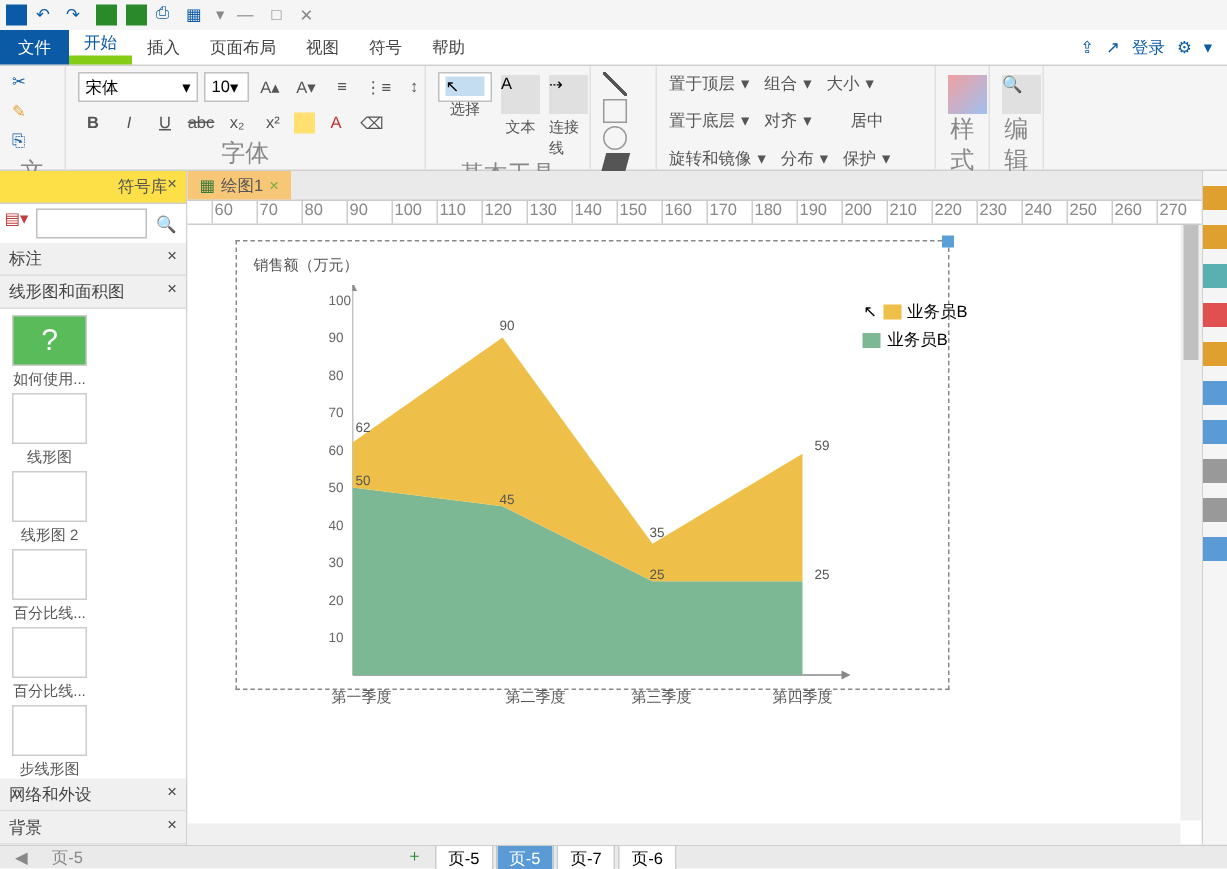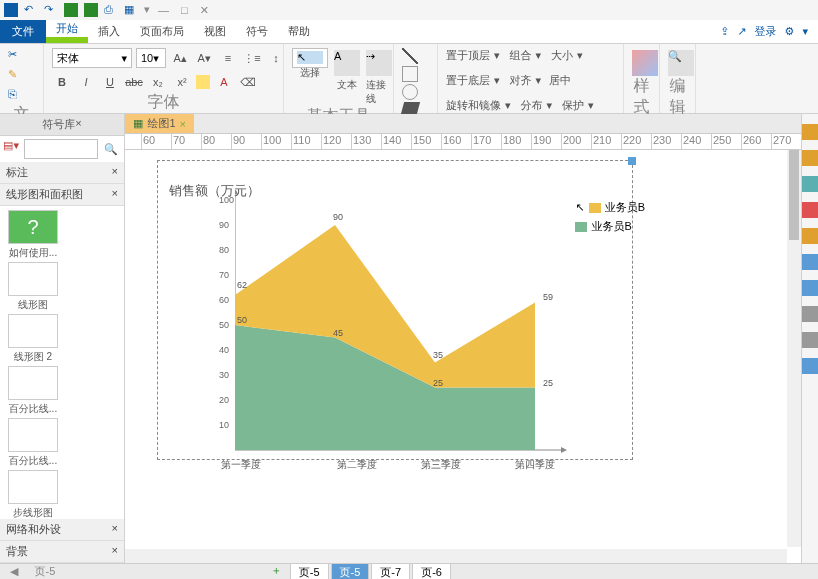--- a/index.html
+++ b/index.html
@@ -30,21 +30,21 @@
 .bigtool{width:36px;display:flex;flex-direction:column;align-items:center;gap:2px;padding-top:2px;}
 .bigtool .ico{width:26px;height:26px;background:#e0e0e0;}
 .bigtool.sel .ico{background:#c5ddf0;}
 .bigtool .tl{font-size:10px;color:#555;}
 .shapes{display:flex;flex-wrap:wrap;width:40px;gap:2px;}
 .shp{width:16px;height:16px;border:1px solid #999;}
 .arrgrp{display:flex;flex-direction:column;gap:10px;font-size:10px;color:#555;}
 .arrgrp div{display:flex;gap:4px;align-items:center;}
 .doc-area{display:flex;height:calc(100% - 20px - 24px - 70px - 16px);}
 .leftpanel{width:195px;border-right:1px solid #d0d0d0;display:flex;flex-direction:column;background:#fff;}
-.panelhdr{background:#e5e5e5;padding:3px 6px;display:flex;justify-content:center;border-bottom:1px solid #d0d0d0;color:#555;}
+.panelhdr{background:#fde047;padding:3px 6px;display:flex;justify-content:flex-end;border-bottom:1px solid #d0d0d0;color:#555;}
 .searchrow{display:flex;padding:3px;gap:3px;}
 .searchrow .sb{flex:1;border:1px solid #c0c0c0;height:20px;}
 .searchrow .si{width:20px;height:20px;display:flex;align-items:center;justify-content:center;color:#0b5aa5;}
 .cat{background:#f0f0f0;padding:3px 6px;display:flex;justify-content:space-between;border-bottom:1px solid #ddd;color:#444;}
 .gallery{flex:1;overflow:auto;display:flex;flex-wrap:wrap;padding:4px;gap:2px;align-content:flex-start;}
 .gitem{width:58px;display:flex;flex-direction:column;align-items:center;gap:2px;}
 .gitem .thumb{width:50px;height:34px;border:1px solid #ccc;background:#fff;position:relative;}
 .gitem .lbl{font-size:10px;color:#555;text-align:center;white-space:nowrap;overflow:hidden;text-overflow:ellipsis;width:56px;}
 .canvas{flex:1;position:relative;background:#e8e8e8;display:flex;flex-direction:column;}
 .doctab{height:20px;background:#eaeaea;display:flex;align-items:center;border-bottom:1px solid #ccc;}
@@ -183,21 +183,21 @@
       <div class="shp" style="border-radius:50%"></div>
       <div class="shp" style="background:#555;border:none;transform:skew(-15deg)"></div>
     </div>
       </div>
     <div class="label">&nbsp;</div>
   </div>
   <div class="rgroup" style="width:186px">
     <div class="rg-content">
         <div class="arrgrp">
       <div><span>置于顶层</span>▾ <span style="margin-left:6px">组合</span>▾ <span style="margin-left:6px">大小</span>▾</div>
-      <div><span>置于底层</span>▾ <span style="margin-left:6px">对齐</span>▾ <span style="margin-left:4px">居中</span></div>
+      <div><span>置于底层</span>▾ <span style="margin-left:6px">对齐</span>▾ <span style="margin-left:22px">居中</span></div>
       <div><span>旋转和镜像</span>▾ <span style="margin-left:6px">分布</span>▾ <span style="margin-left:6px">保护</span>▾</div>
     </div>
       </div>
     <div class="label">排列</div>
   </div>
   <div class="rgroup" style="width:36px">
     <div class="rg-content">
         <div class="bigtool">
           <div class="ico" style="background:linear-gradient(135deg,#f0a0a0,#a0c0f0)"></div>
         </div>
@@ -300,21 +300,21 @@
         <span>240</span>
         <span>250</span>
         <span>260</span>
         <span>270</span>
       </div>
     <div class="canvasinner">
       <div class="selbox">
         <div class="handle" style="top:-4px;right:-4px"></div>
       </div>
       <div class="chart">
-        <div style="position:absolute;left:4px;top:12px;font-size:13px;color:#555">销售额（万元）</div>
+        <div style="position:absolute;left:4px;top:0;font-size:10px;color:#555">销售额（万元）</div>
         <svg width="340" height="280">
           <line x1="0" y1="0" x2="0" y2="260" stroke="#888" marker-end=""></line>
           <polyline points="0,0 -3,6 3,6" fill="#888" transform="translate(0,-2)"></polyline>
           <line x1="0" y1="260" x2="330" y2="260" stroke="#888"></line>
           <polyline points="0,0 -6,-3 -6,3" fill="#888" transform="translate(332,260)"></polyline>
 
           <path d="M0,260 L0,135 L100,147.5 L200,197.5 L300,197.5 L300,260 Z" fill="#7cb894"></path>
 
           <path d="M0,135 L0,105 L100,35 L200,172.5 L300,112.5 L300,197.5 L200,197.5 L100,147.5 Z" fill="#eec049"></path>
         </svg>

